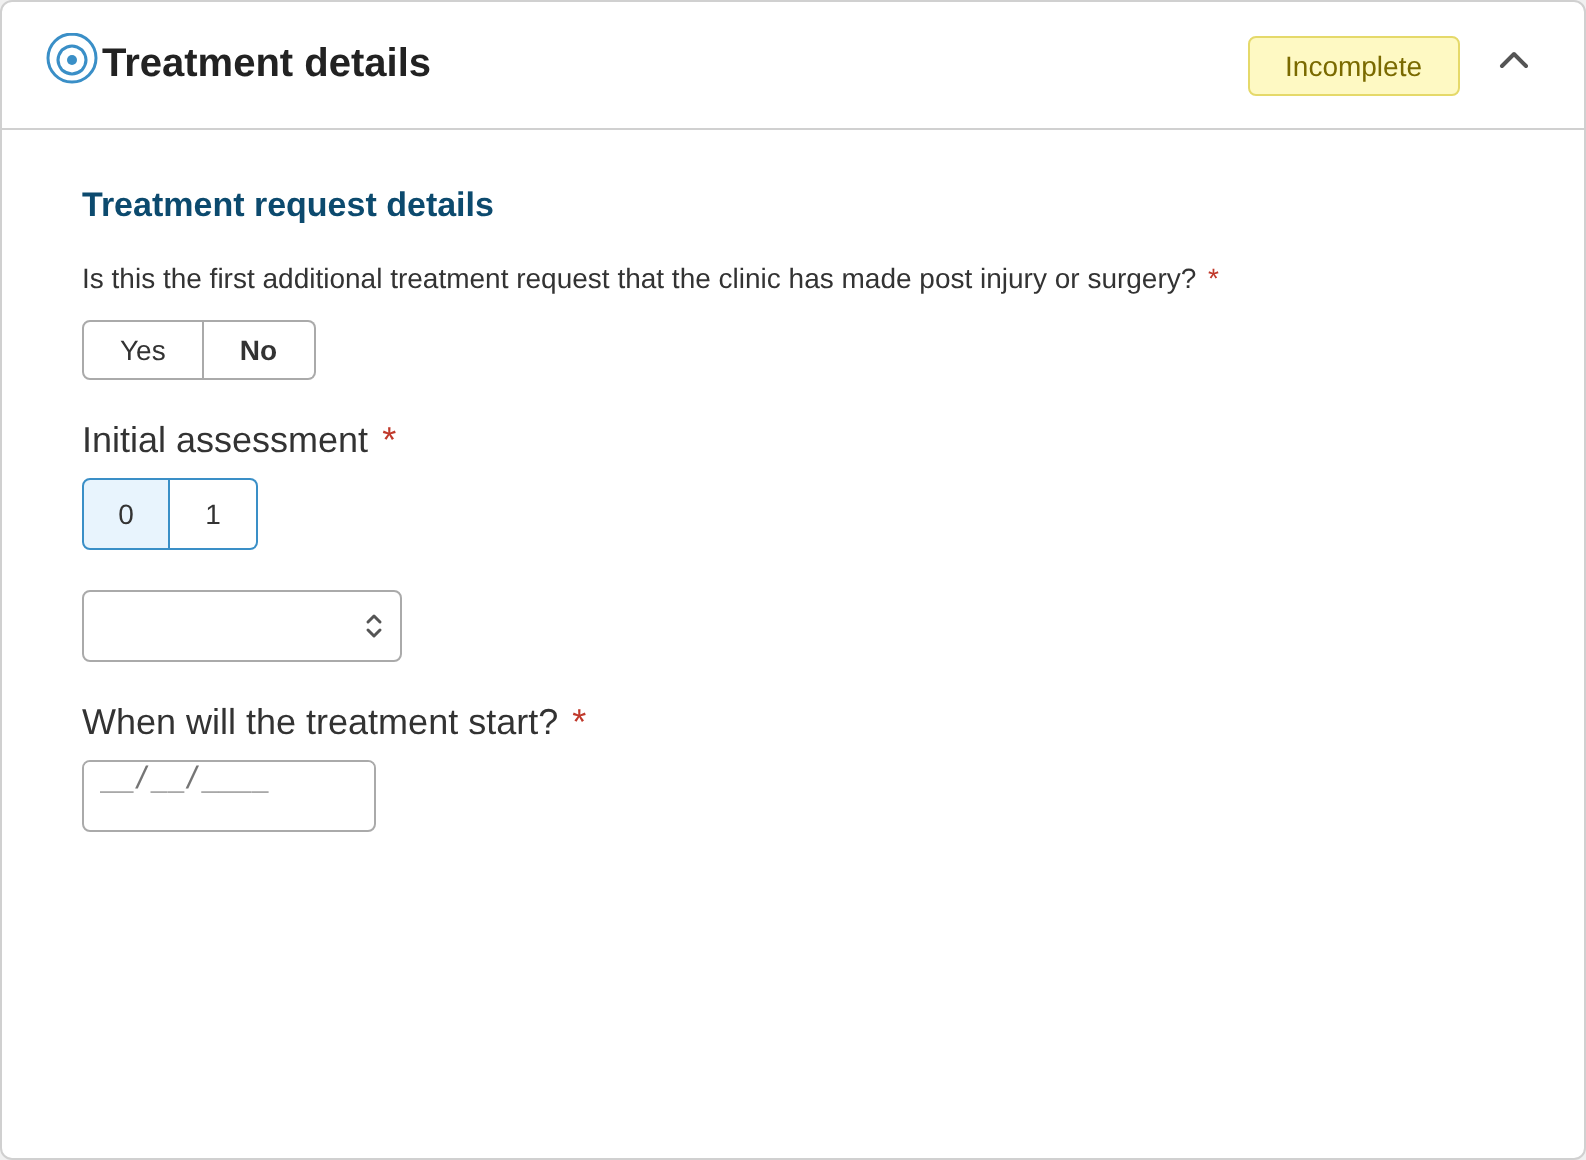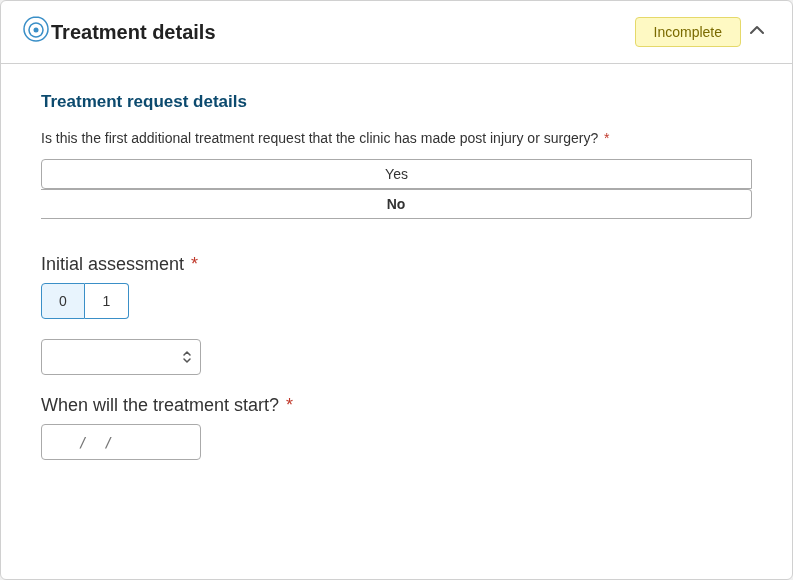--- a/index.html
+++ b/index.html
@@ -53,21 +53,21 @@
       color: #7a6a00;
       font-size: 14px;
       font-weight: 500;
       padding: 6px 18px;
       border-radius: 4px;
     }
 
     .header-right {
       display: flex;
       align-items: center;
-      gap: 1px;
+      gap: 12px;
     }
 
     .chevron-up-btn {
       background: none;
       border: none;
       cursor: pointer;
       color: #555;
       font-size: 18px;
       padding: 2px 6px;
     }
@@ -92,22 +92,21 @@
     }
 
     .required-star {
       color: #c0392b;
       margin-left: 2px;
     }
 
     .yes-no-group {
       display: flex;
       gap: 0;
-      margin-bottom: 35px;
-      flex-direction: column;
+      margin-bottom: 20px;
     }
 
     .toggle-btn {
       border: 1px solid #aaa;
       background: #fff;
       color: #333;
       font-size: 14px;
       padding: 6px 18px;
       cursor: pointer;
       font-family: inherit;
@@ -192,27 +191,26 @@
       display: flex;
       flex-direction: column;
       gap: 1px;
       color: #666;
       font-size: 10px;
     }
 
     
     .date-input-wrap {
       display: inline-flex;
-      align-items: center;
+      align-items: flex-start;
       border: 1px solid #aaa;
       border-radius: 4px;
       overflow: hidden;
-      width: 160px;
+      width: 147px;
       height: 36px;
-      padding-left: 12px;
     }
 
     .date-input-text {
       flex: 1;
       font-size: 14px;
       color: #888;
       padding: 0 8px;
       border: none;
       outline: none;
       background: #fff;

